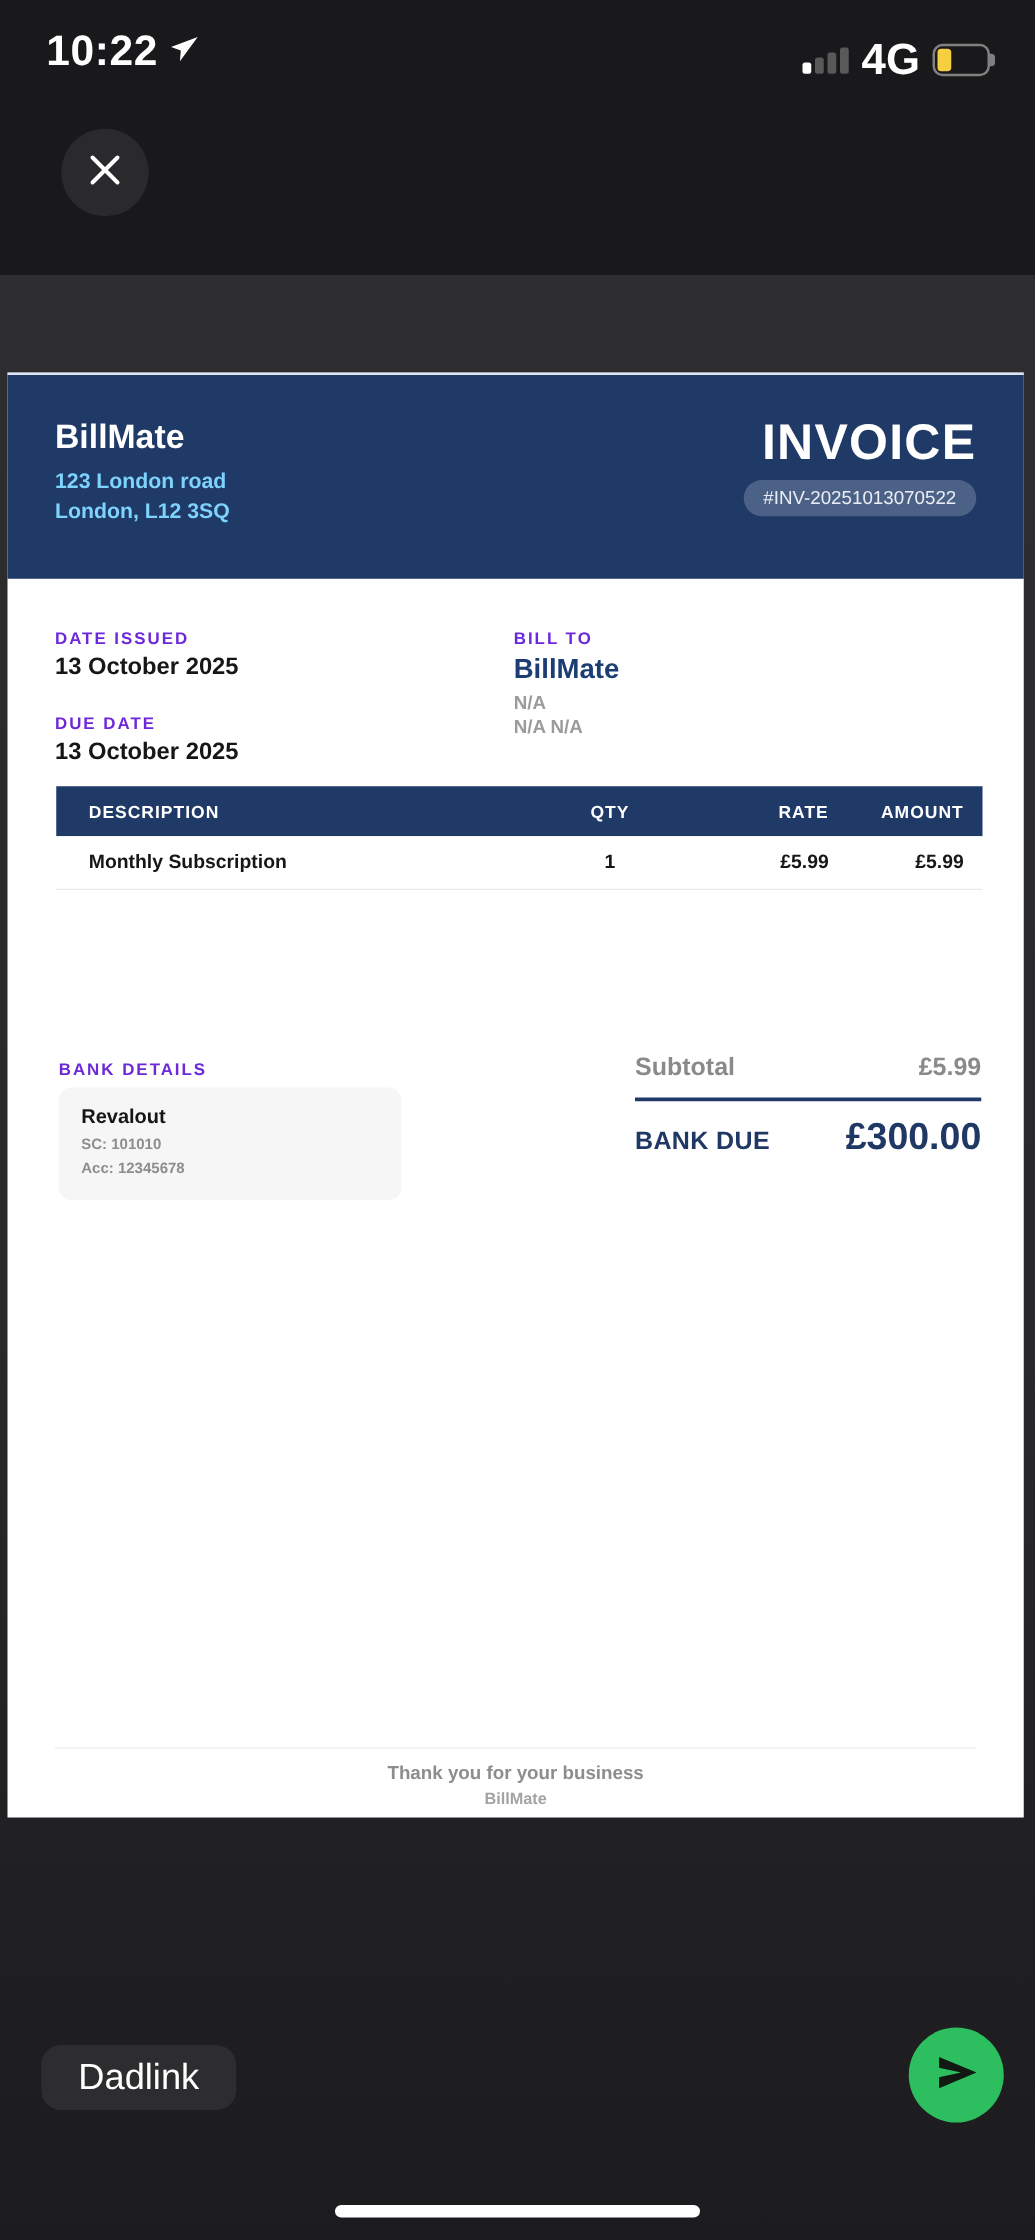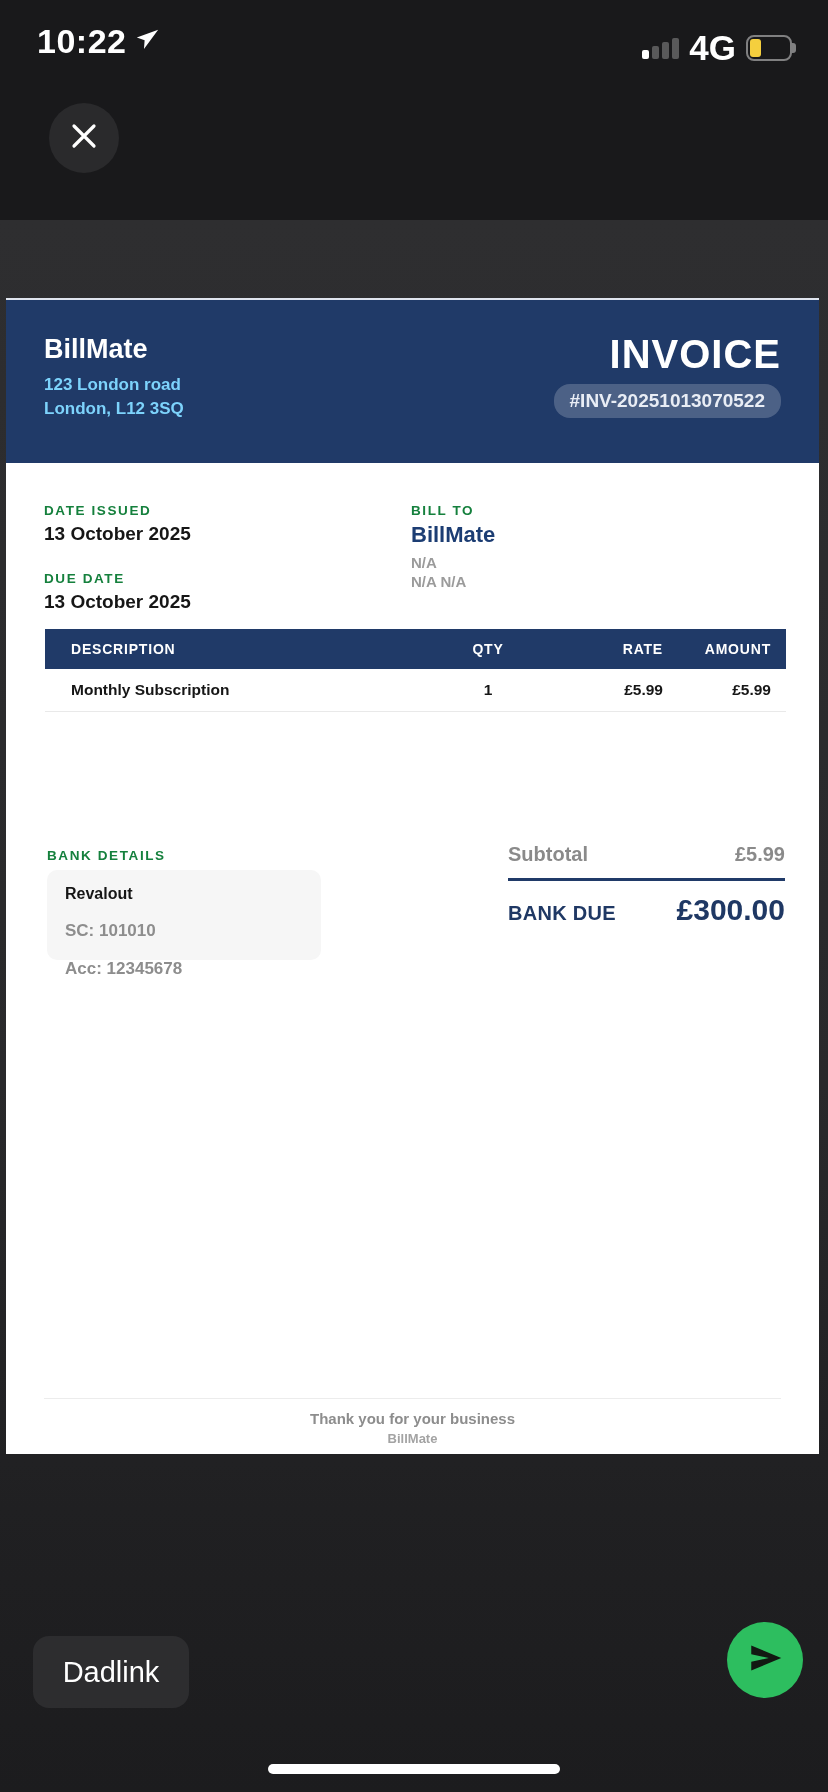--- a/index.html
+++ b/index.html
@@ -32,23 +32,23 @@
   
   .card { position:absolute; left:6px; top:298px; width:813px; height:1156px; background:#fff; }
   .inv-header { position:absolute; left:0; top:0; width:813px; height:165px; background:#203a68;
                 border-top:2px solid #dfe4ee; display:flex; justify-content:space-between;
                 padding:34px 38px 0 38px; }
   .co-name { color:#fff; font-size:27px; font-weight:bold; margin-bottom:8px; }
   .co-addr { color:#7dd3fc; font-size:17px; line-height:1.4; font-weight:bold; }
   .inv-title-wrap { text-align:right; }
   .inv-title { color:#fff; font-size:40px; font-weight:800; letter-spacing:1px; line-height:1.0; }
   .inv-num { display:inline-block; margin-top:10px; background:rgba(255,255,255,.2); color:#e9edf5;
-             font-size:19px; font-weight:bold; padding:6px 16px; border-radius:16px; }
-
-  .lbl { color:#15803d; font-size:13.5px; font-weight:bold; letter-spacing:1.6px; }
+             font-size:15px; font-weight:normal; padding:6px 16px; border-radius:16px; }
+
+  .lbl { color:#6d28d9; font-size:13.5px; font-weight:bold; letter-spacing:1.6px; }
   .meta-left { position:absolute; left:38px; top:205px; }
   .meta-right { position:absolute; left:405px; top:205px; }
   .meta-val { color:#161616; font-size:19px; font-weight:bold; margin-top:5px; }
   .due-block { margin-top:26px; }
   .billto-name { color:#1c3d73; font-size:22px; font-weight:bold; margin-top:4px; }
   .billto-sub { color:#9b9b9b; font-size:15px; font-weight:bold; margin-top:6px; line-height:1.25; }
 
   
   .inv-table { position:absolute; left:39px; top:331px; width:741px; }
   .t-head { display:flex; align-items:center; height:40px; background:#203a68; color:#fff;
@@ -58,41 +58,41 @@
   .c-desc { flex:1; padding-left:26px; text-align:left; }
   .c-qty { width:90px; text-align:center; }
   .c-rate { width:130px; text-align:right; }
   .c-amt { width:123px; text-align:right; padding-right:15px; }
 
   
   .bank-lbl { position:absolute; left:41px; top:550px; }
   .bank-box { position:absolute; left:41px; top:572px; width:274px; height:90px; background:#f6f6f6;
               border-radius:10px; padding:15px 18px; }
   .bank-name { color:#161616; font-size:16px; font-weight:bold; }
-  .bank-line { color:#8d8d8d; font-size:17px; font-weight:bold; margin-top:18px; }
+  .bank-line { color:#8d8d8d; font-size:12px; font-weight:bold; margin-top:5px; }
   .totals { position:absolute; left:502px; top:545px; width:277px; }
   .sub-row { display:flex; justify-content:space-between; color:#8a8a8a; font-size:20px; font-weight:bold; }
   .tot-rule { margin-top:12px; height:3px; background:#203a68; }
   .tot-row { display:flex; justify-content:space-between; align-items:baseline; margin-top:12px; color:#1f3864; }
   .tot-lbl { font-size:20px; font-weight:800; letter-spacing:.3px; }
   .tot-val { font-size:30px; font-weight:800; }
 
   
   .inv-foot-rule { position:absolute; left:38px; top:1100px; width:737px; height:1px; background:#ececec; }
   .inv-foot { position:absolute; left:0; top:1112px; width:813px; text-align:center; }
   .foot1 { color:#8d8d8d; font-size:15px; font-weight:bold; }
   .foot2 { color:#a3a3a3; font-size:13px; font-weight:bold; margin-top:4px; }
 
   
   .caption-pill { position:absolute; left:33px; top:1491px; width:762px; height:86px; border-radius:43px;
                   background:#0a0a0a; border:2px solid #3a3a3d; }
   .caption-input { width:100%; height:100%; background:transparent; border:none; outline:none;
                    color:#fff; font-size:31px; padding:0 40px; font-family:inherit; }
   .caption-input::placeholder { color:#f5f5f5; opacity:1; }
-  .recipient-chip { position:absolute; left:33px; top:1636px; width:156px; height:72px; border-radius:16px;
+  .recipient-chip { position:absolute; left:33px; top:1636px; width:156px; height:52px; border-radius:16px;
                     background:#2d2d2f; color:#fff; font-size:29px; display:flex; align-items:center;
                     justify-content:center; cursor:pointer; }
   .send-btn { position:absolute; left:727px; top:1622px; width:76px; height:76px; border-radius:50%;
               background:#2dbe5f; display:flex; align-items:center; justify-content:center; cursor:pointer; }
   .home-indicator { position:absolute; left:268px; top:1764px; width:292px; height:10px; border-radius:5px;
                     background:#fff; }
 </style>
 </head>
 <body>
 

